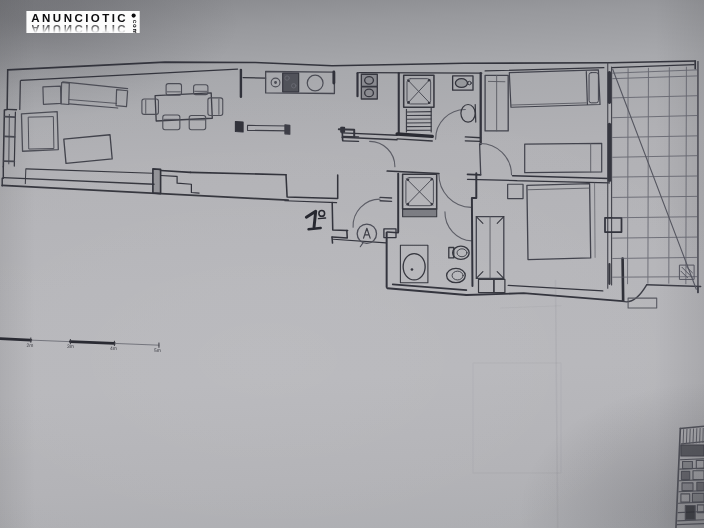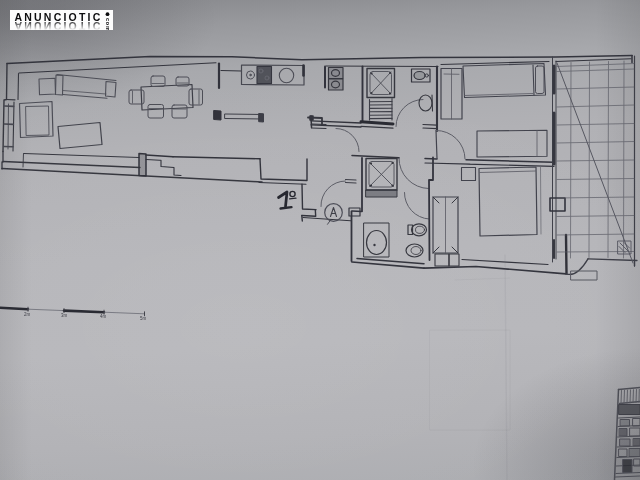--- a/index.html
+++ b/index.html
@@ -5,21 +5,21 @@
   html,body{margin:0;padding:0;}
   .page{position:relative;width:640px;height:480px;overflow:hidden;
     font-family:"Liberation Sans",sans-serif;
     background:
       radial-gradient(40% 26% at 6% 4%, rgba(20,20,26,0.20), rgba(20,20,26,0) 70%),
       radial-gradient(42% 38% at 101% 97%, rgba(10,10,16,0.22), rgba(10,10,16,0) 65%),
       radial-gradient(130% 90% at 38% 68%, rgba(255,255,255,0.07), rgba(255,255,255,0) 60%),
       linear-gradient(to right, rgba(0,0,0,0.07), rgba(0,0,0,0) 5%, rgba(0,0,0,0) 93%, rgba(0,0,0,0.08)),
       linear-gradient(177deg, #86878b 0%, #98999d 7%, #a8a9ad 16%, #b1b1b5 30%, #b5b5b9 52%, #b6b6ba 70%, #b1b1b5 88%, #abacb0 100%);
   }
-  .wmbox{position:absolute;left:10px;top:10px;width:103px;height:20px;background:#fcfcfc;overflow:hidden;}
+  .wmbox{position:absolute;left:24px;top:10px;width:103px;height:20px;background:#fcfcfc;overflow:hidden;}
   .wmtext{position:absolute;left:4.5px;top:1.7px;font-weight:bold;font-size:10.5px;line-height:1;letter-spacing:2.2px;color:#0b0b0d;white-space:nowrap;}
   .wmrefl{position:absolute;left:4.5px;top:21px;font-weight:bold;font-size:10.5px;line-height:1;letter-spacing:2.2px;color:#0b0b0d;white-space:nowrap;
     transform:scaleY(-1);transform-origin:50% 0;
     -webkit-mask-image:linear-gradient(to bottom, rgba(0,0,0,0) 8%, rgba(0,0,0,0.85) 85%);
     mask-image:linear-gradient(to bottom, rgba(0,0,0,0) 8%, rgba(0,0,0,0.85) 85%);}
   .wmcom{position:absolute;left:99.8px;top:7.5px;font-weight:bold;font-size:5.5px;line-height:1;letter-spacing:0.8px;color:#0b0b0d;transform:rotate(90deg);transform-origin:0 0;}
   svg.plan{position:absolute;left:0;top:0;filter:blur(0.3px);opacity:0.97;}
 </style>
 </head>
 <body>

